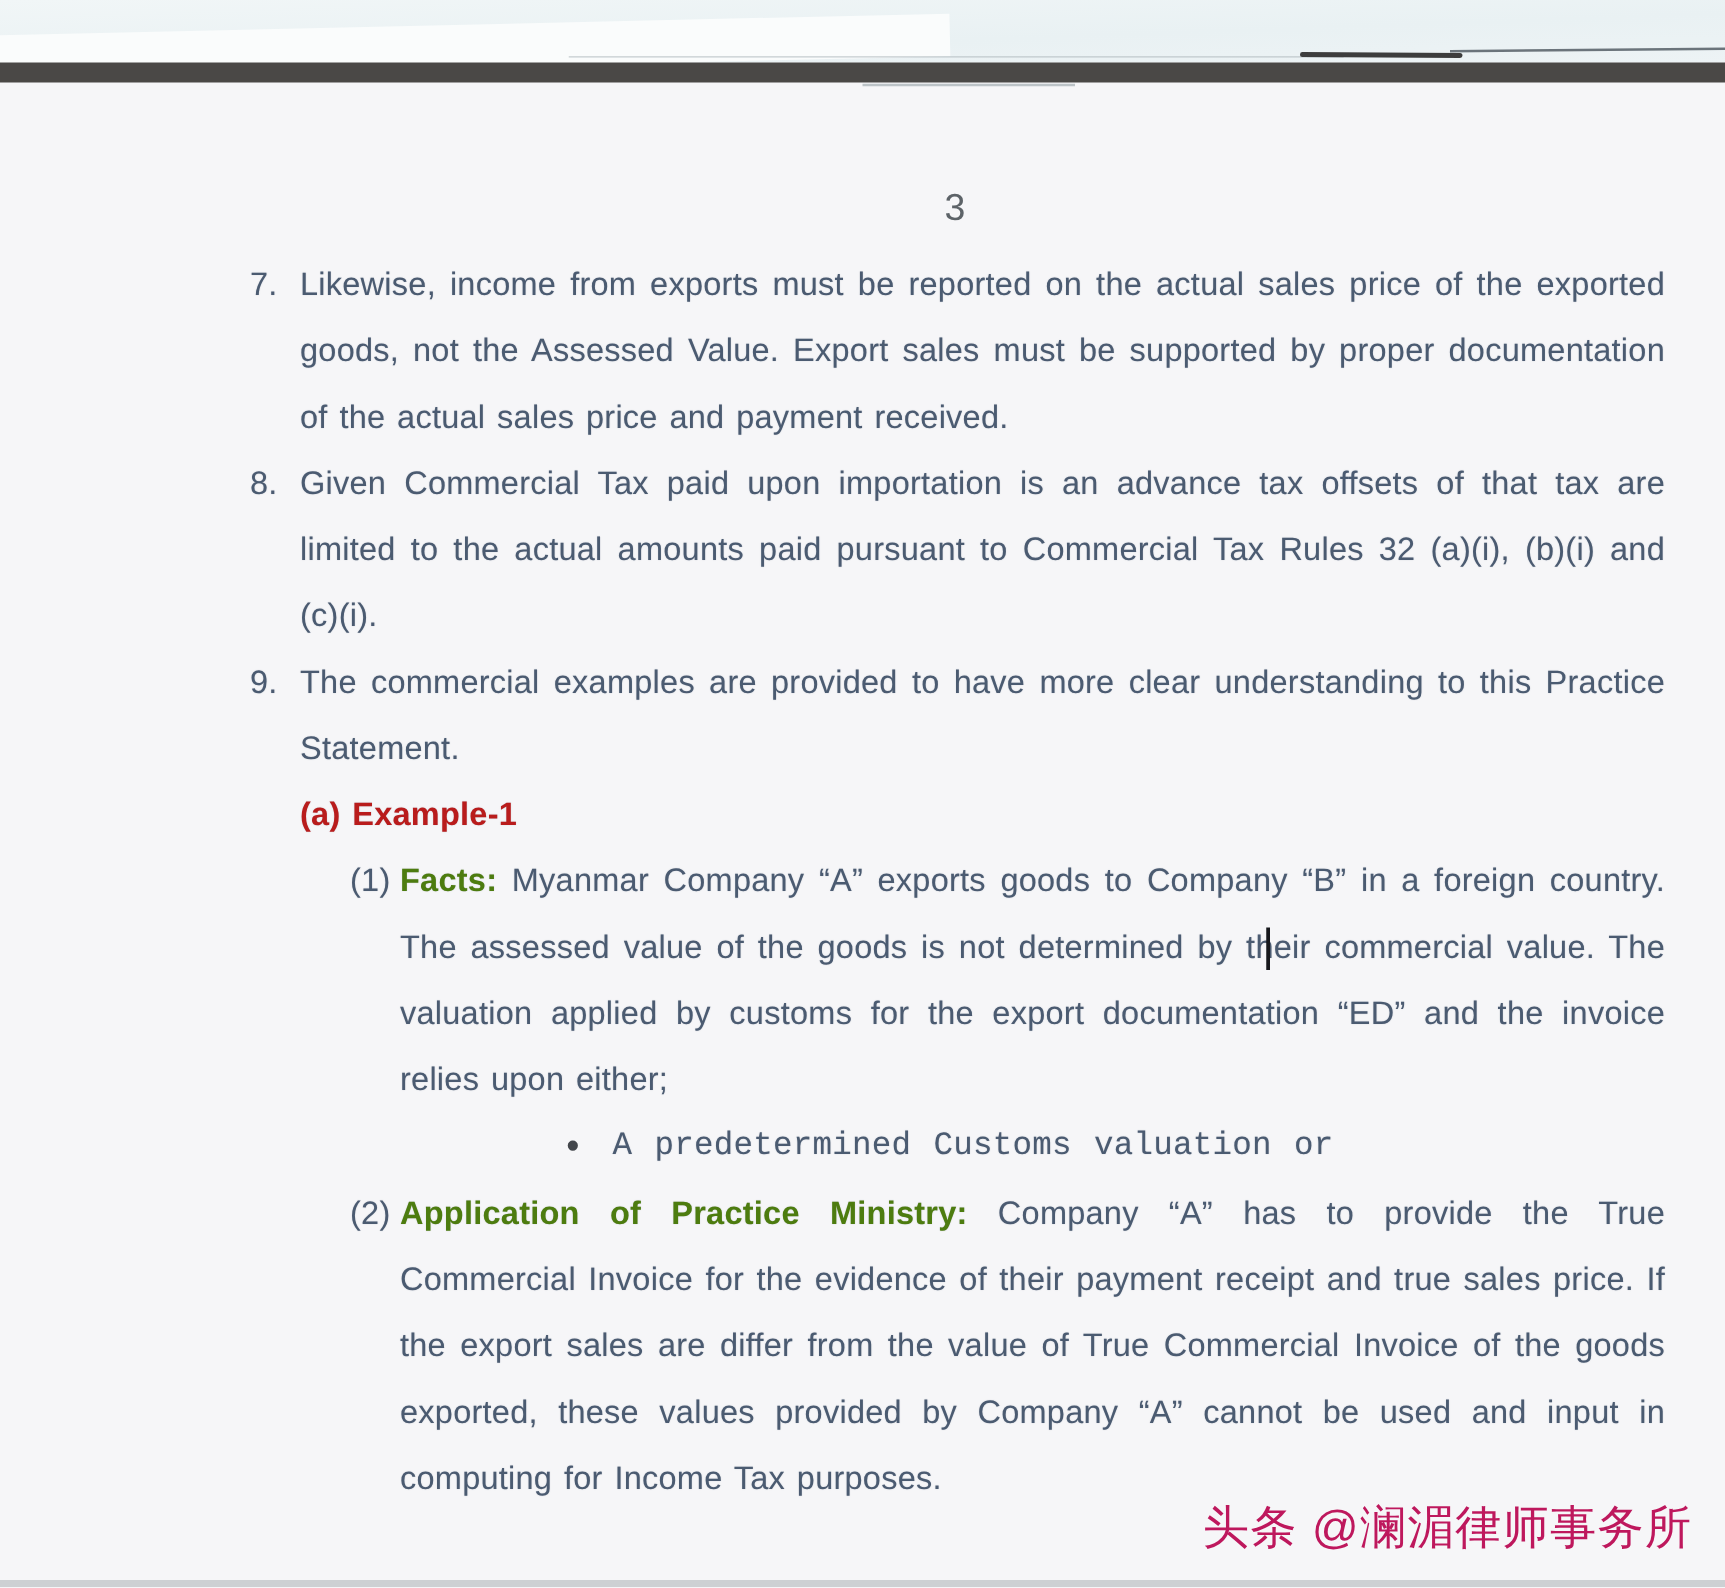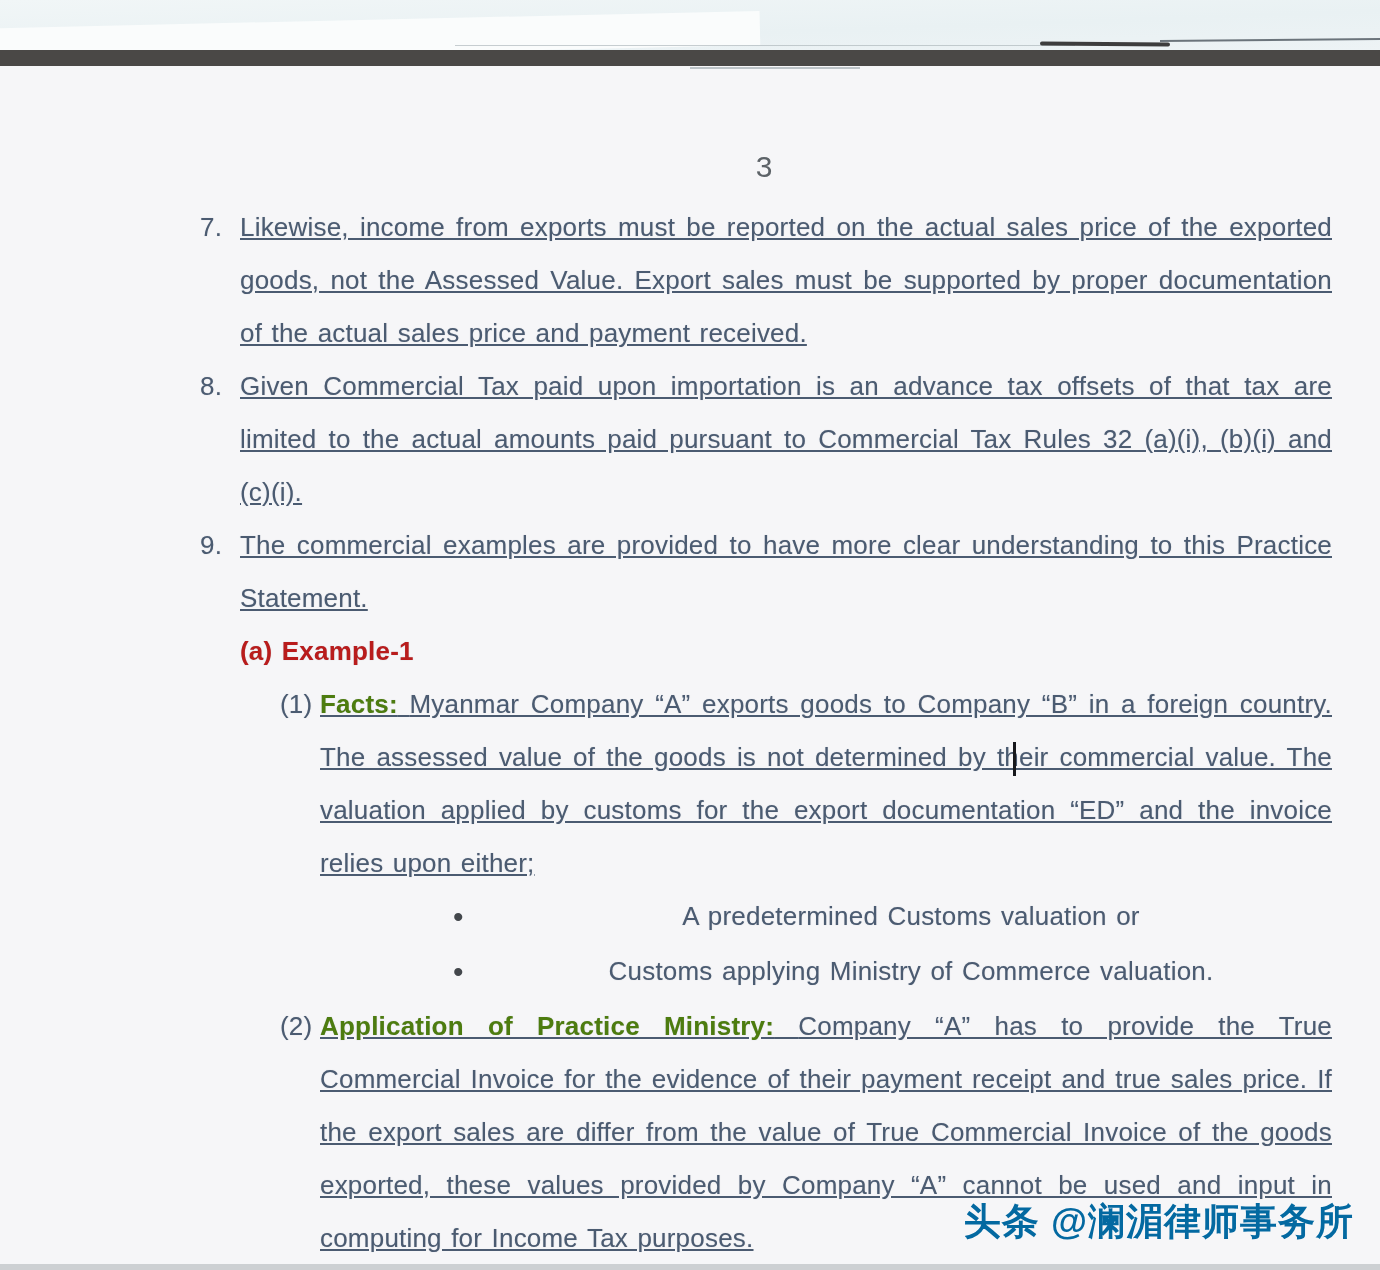--- a/index.html
+++ b/index.html
@@ -40,36 +40,36 @@
   
   .content {
     position:absolute; top:201px; left:0; width:1380px;
     padding:0 48px 0 200px;
     font-size:26px; line-height:53px; color:#4b5b71;
     letter-spacing:.2px; word-spacing:2px;
     text-shadow:0 0 1px rgba(75,91,113,.30);
   }
   .row { display:flex; align-items:flex-start; }
   .row .marker { flex:0 0 40px; }
-  .row .body { flex:1 1 auto; text-align:justify;text-decoration:underline; }
+  .row .body { flex:1 1 auto; text-align:justify; }
   .sub { margin-left:80px; }
   .heading { margin-left:40px; font-weight:bold; color:#b91c1c; }
   .lead { font-weight:bold; color:#4d7c0f; }
   .bullet-row { margin-left:253px; display:flex; }
   .bullet-row .dot { flex:0 0 37px; color:#43474c; text-shadow:none; }
   .bullet-row .dot::before { content:"•"; font-size:30px; }
-  .bullet-row .body { flex:1 1 auto; text-align:center; }
+  .bullet-row .body { flex:1 1 auto; text-align:left;font-family:Liberation Mono, monospace; }
 
   
   .caret { position:absolute; left:1013px; top:742px; width:3px; height:34px; background:#17181c; }
 
   
   .watermark {
     position:absolute; top:1197px; right:26px;
-    font-size:37px; font-weight:bold; color:#0369a1; letter-spacing:1px;
+    font-size:37px; font-weight:normal; color:#be185d; letter-spacing:1px;
     white-space:nowrap;
   }
 </style>
 </head>
 <body>
 
 <div class="scan-page">
 
   <div class="top-strip">
     <div class="top-wedge"></div>
@@ -107,24 +107,20 @@
         <span class="lead">Facts:</span>
         <span>Myanmar Company “A” exports goods to Company “B” in a foreign country. The assessed value of the goods is not determined by their commercial value. The valuation applied by customs for the export documentation “ED” and the invoice relies upon either;</span>
       </div>
     </div>
 
     <div class="bullet-row">
       <span class="dot"></span>
       <div class="body">A predetermined Customs valuation or</div>
     </div>
 
-    <div class="bullet-row">
-      <span class="dot"></span>
-      <div class="body">Customs applying Ministry of Commerce valuation.</div>
-    </div>
 
     <div class="row sub">
       <span class="marker">(2)</span>
       <div class="body">
         <span class="lead">Application of Practice Ministry:</span>
         <span>Company “A” has to provide the True Commercial Invoice for the evidence of their payment receipt and true sales price. If the export sales are differ from the value of True Commercial Invoice of the goods exported, these values provided by Company “A” cannot be used and input in computing for Income Tax purposes.</span>
       </div>
     </div>
 
   </div>

